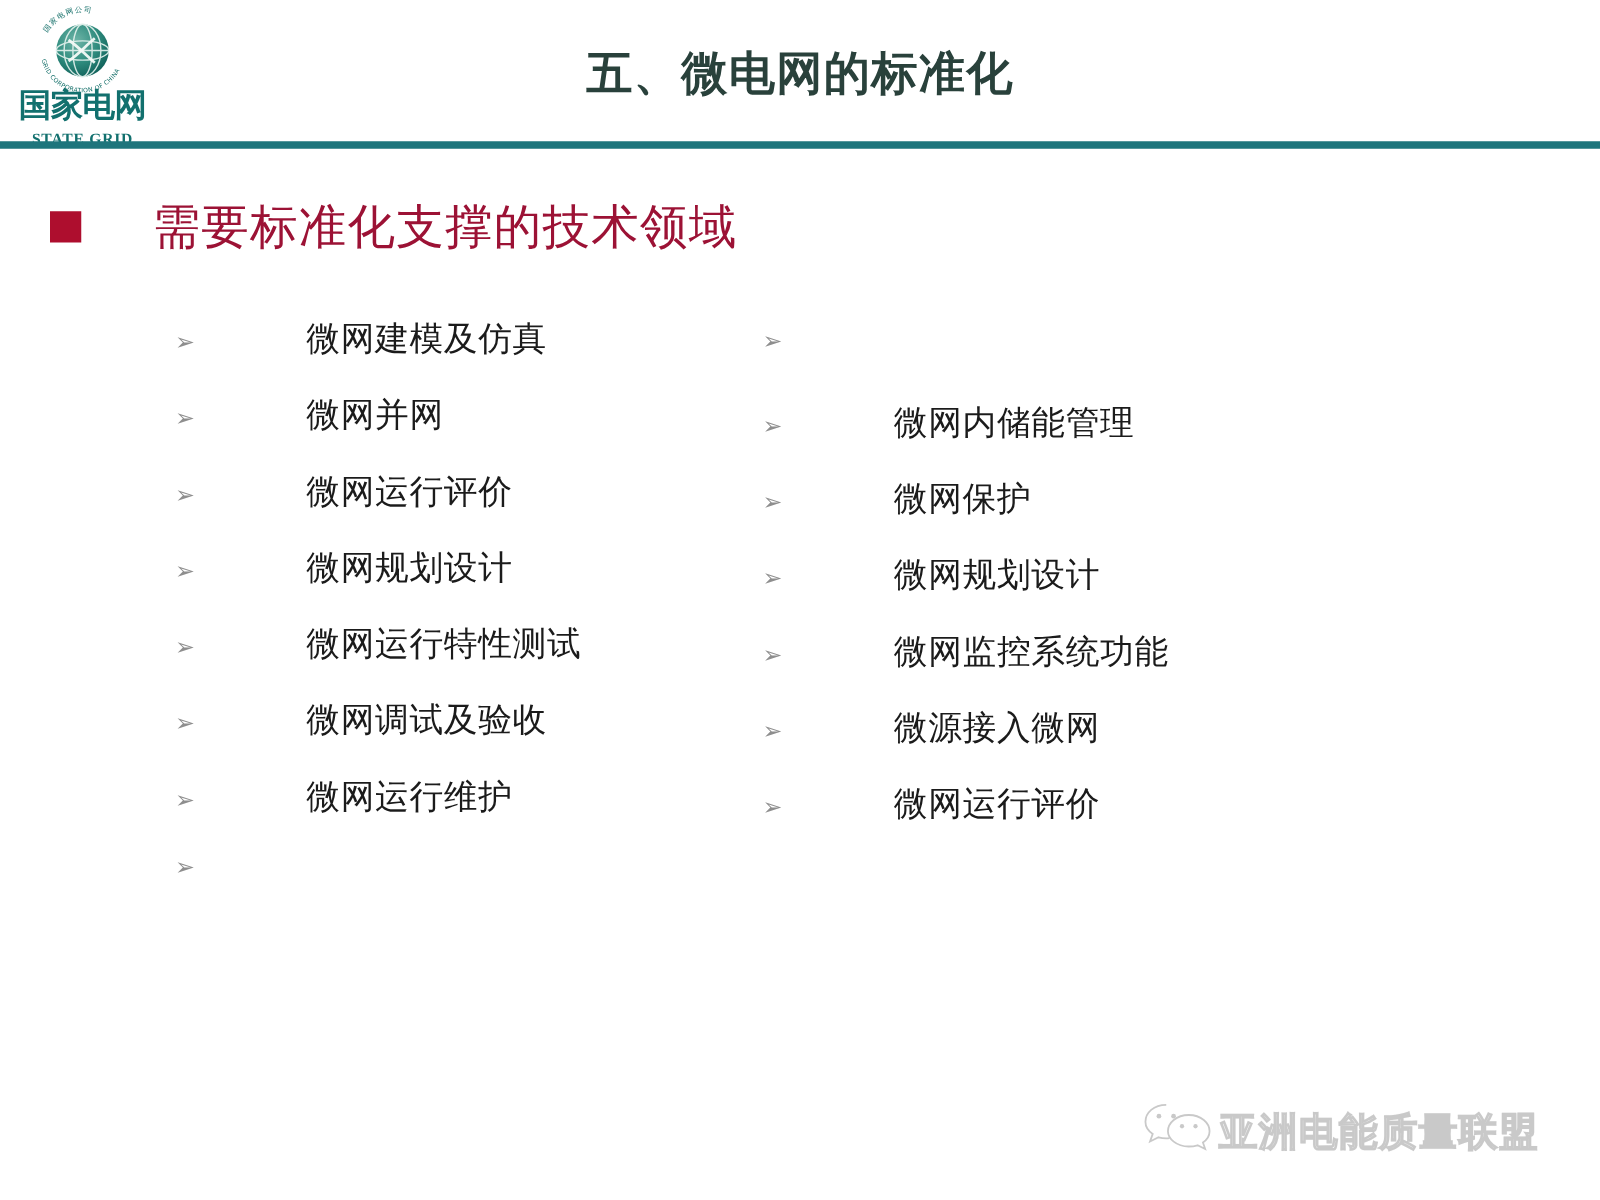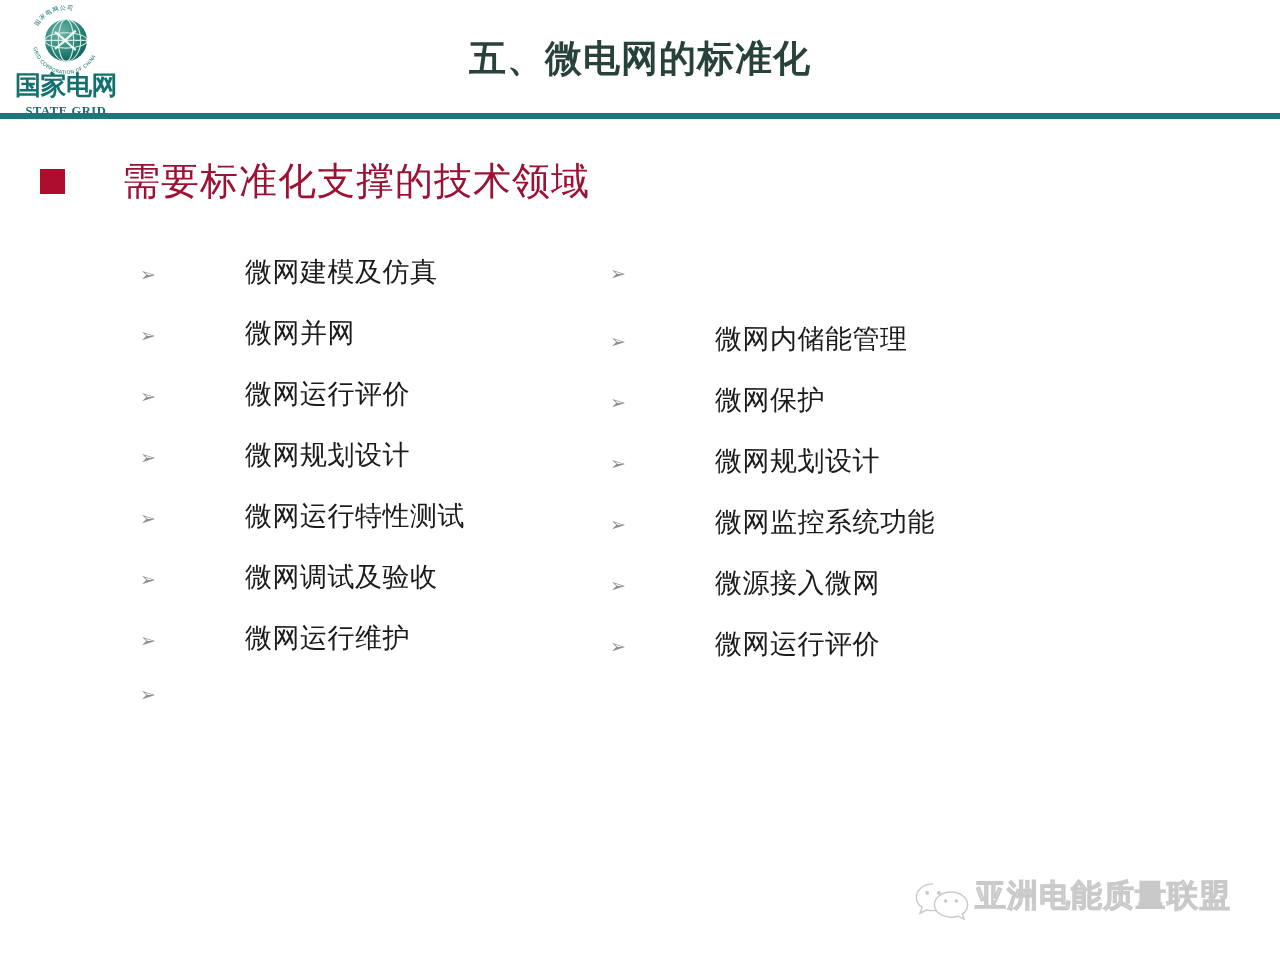--- a/index.html
+++ b/index.html
@@ -156,21 +156,21 @@
     white-space: nowrap;
     margin-left: 45px;
   }
 
   
   .watermark {
     position: absolute;
     left: 915px;
     top: 880px;
     display: flex;
-    align-items: flex-start;
+    align-items: flex-end;
   }
 
   .wm-icon {
     width: 54px;
     height: 42px;
     flex: 0 0 auto;
     margin-right: 6px;
   }
 
   .wm-text {

